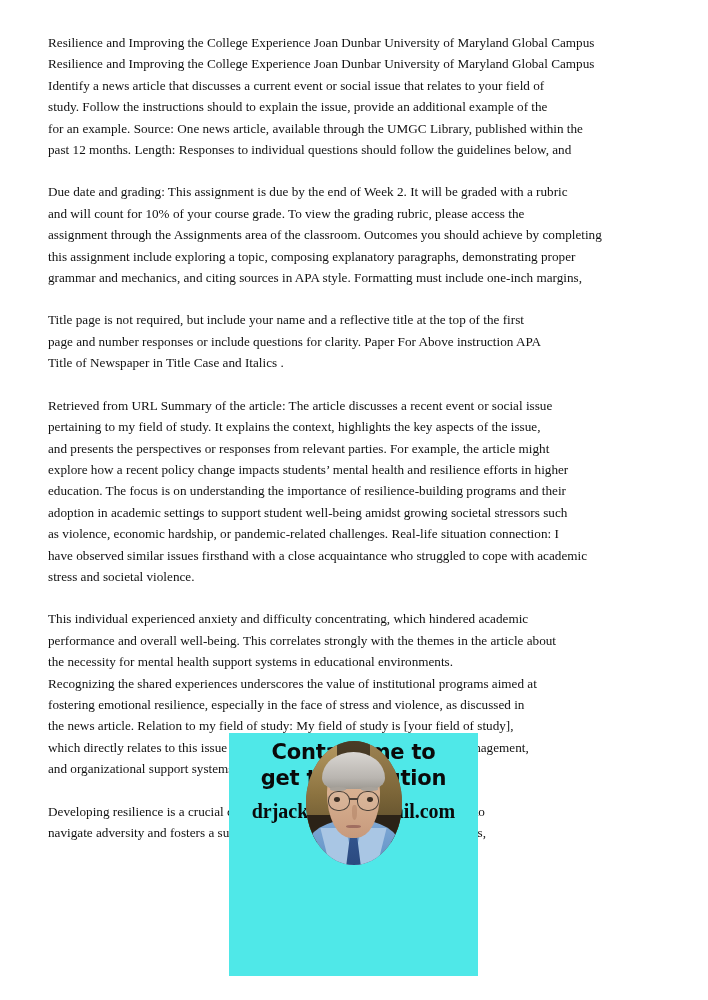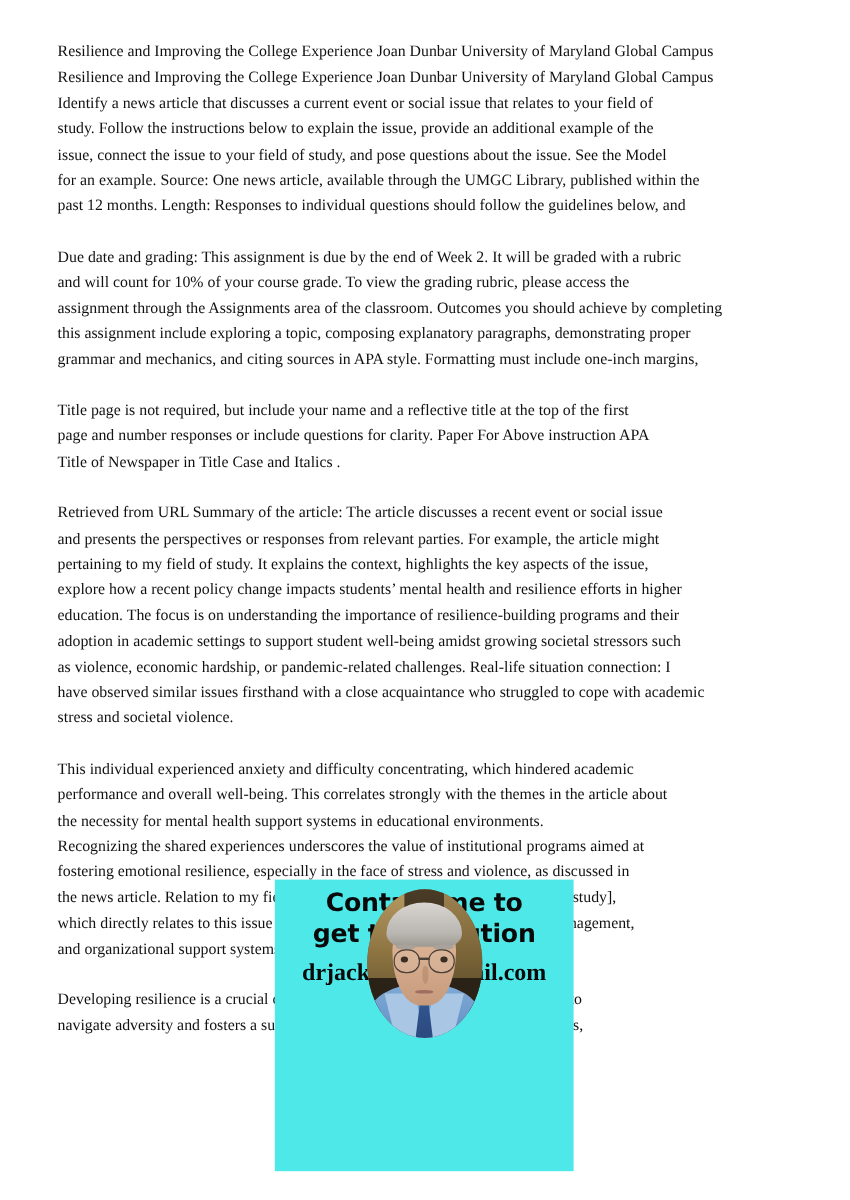--- a/index.html
+++ b/index.html
@@ -183,44 +183,43 @@
 <body>
 
 <div id="page">
 
   <div class="doc-body">
 
     <p class="para">
       <span class="line">Resilience and Improving the College Experience Joan Dunbar University of Maryland Global Campus</span>
       <span class="line">Resilience and Improving the College Experience Joan Dunbar University of Maryland Global Campus</span>
       <span class="line">Identify a news article that discusses a current event or social issue that relates to your field of</span>
-      <span class="line">study. Follow the instructions below to explain the issue, provide an additional example of the</span>
-      <span class="line">issue, connect the issue to your field of study, and pose questions about the issue. See the Model</span>
+      <span class="line">study. Follow the instructions should to explain the issue, provide an additional example of the</span>
       <span class="line">for an example. Source: One news article, available through the UMGC Library, published within the</span>
       <span class="line">past 12 months. Length: Responses to individual questions should follow the guidelines below, and</span>
     </p>
 
     <p class="para">
       <span class="line">Due date and grading: This assignment is due by the end of Week 2. It will be graded with a rubric</span>
       <span class="line">and will count for 10% of your course grade. To view the grading rubric, please access the</span>
       <span class="line">assignment through the Assignments area of the classroom. Outcomes you should achieve by completing</span>
       <span class="line">this assignment include exploring a topic, composing explanatory paragraphs, demonstrating proper</span>
       <span class="line">grammar and mechanics, and citing sources in APA style. Formatting must include one-inch margins,</span>
     </p>
 
     <p class="para">
       <span class="line">Title page is not required, but include your name and a reflective title at the top of the first</span>
       <span class="line">page and number responses or include questions for clarity. Paper For Above instruction APA</span>
       <span class="line">Title of Newspaper in Title Case and Italics .</span>
     </p>
 
     <p class="para">
       <span class="line">Retrieved from URL Summary of the article: The article discusses a recent event or social issue</span>
+      <span class="line">pertaining to my field of study. It explains the context, highlights the key aspects of the issue,</span>
       <span class="line">and presents the perspectives or responses from relevant parties. For example, the article might</span>
-      <span class="line">pertaining to my field of study. It explains the context, highlights the key aspects of the issue,</span>
       <span class="line">explore how a recent policy change impacts students’ mental health and resilience efforts in higher</span>
       <span class="line">education. The focus is on understanding the importance of resilience-building programs and their</span>
       <span class="line">adoption in academic settings to support student well-being amidst growing societal stressors such</span>
       <span class="line">as violence, economic hardship, or pandemic-related challenges. Real-life situation connection: I</span>
       <span class="line">have observed similar issues firsthand with a close acquaintance who struggled to cope with academic</span>
       <span class="line">stress and societal violence.</span>
     </p>
 
     <p class="para">
       <span class="line">This individual experienced anxiety and difficulty concentrating, which hindered academic</span>

